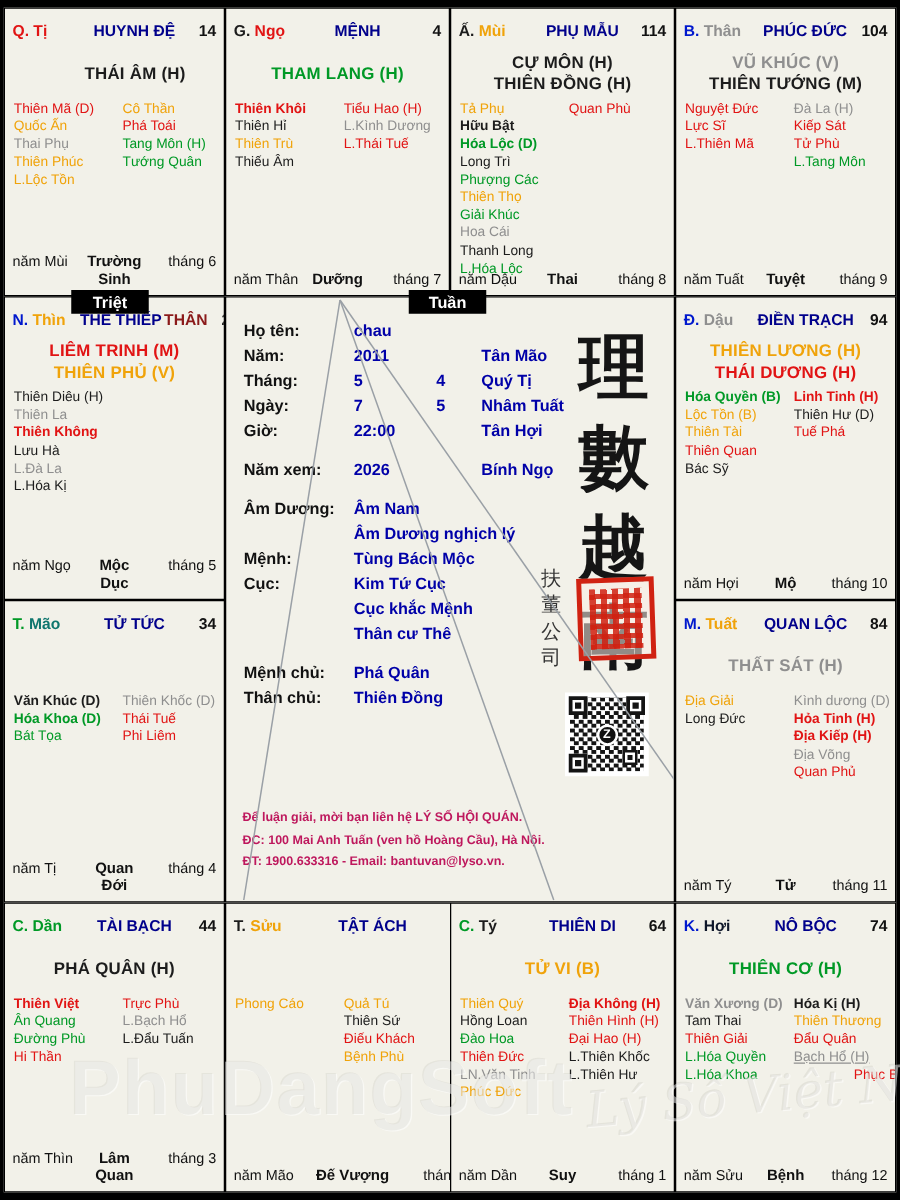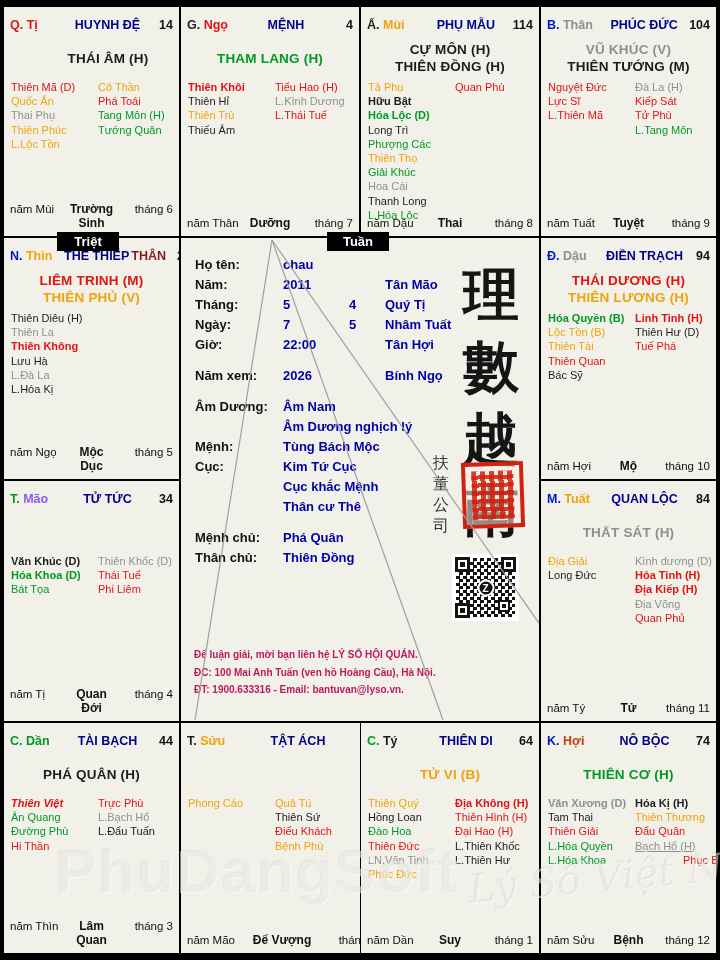--- a/index.html
+++ b/index.html
@@ -370,22 +370,22 @@
         <span class="thang">tháng 5</span>
       </div>
     </div>
     <div class="palace" style="left: 540px; top: 237px; width: 177px; height: 243px;">
       <div class="phead">
         <span class="canchi"><span style="color: rgb(0, 24, 205);">Đ.</span><span style="color: rgb(143, 143, 143);"> Dậu</span></span>
         <span class="pname">ĐIỀN TRẠCH</span>
         <span class="pnum">94</span>
       </div>
       <div class="mains">
+        <div class="mainstar" style="color: rgb(240, 163, 10);">THIÊN LƯƠNG (H)</div>
         <div class="mainstar" style="color: rgb(225, 20, 20);">THÁI DƯƠNG (H)</div>
-        <div class="mainstar" style="color: rgb(240, 163, 10);">THIÊN LƯƠNG (H)</div>
       </div>
       <div class="cols">
         <div class="colL">
           <div class="star" style="color: rgb(0, 153, 38); font-weight: bold;">Hóa Quyền (B)</div>
           <div class="star" style="color: rgb(240, 163, 10);">Lộc Tồn (B)</div>
           <div class="star" style="color: rgb(240, 163, 10);">Thiên Tài</div>
           <div class="star" style="color: rgb(225, 20, 20);">Thiên Quan</div>
           <div class="star" style="color: rgb(28, 28, 28);">Bác Sỹ</div>
         </div>
         <div class="colR">
@@ -395,21 +395,21 @@
         </div>
       </div>
       <div class="pfoot">
         <span class="nam">năm Hợi</span>
         <span class="van">Mộ</span>
         <span class="thang">tháng 10</span>
       </div>
     </div>
     <div class="palace" style="left: 3px; top: 480px; width: 177px; height: 242px;">
       <div class="phead">
-        <span class="canchi"><span style="color: rgb(0, 153, 38);">T.</span><span style="color: #8b5cf6;"> Mão</span></span>
+        <span class="canchi"><span style="color: rgb(0, 153, 38);">T.</span><span style="color: #0f766e;"> Mão</span></span>
         <span class="pname">TỬ TỨC</span>
         <span class="pnum">34</span>
       </div>
       <div class="mains"></div>
       <div class="cols">
         <div class="colL">
           <div class="star" style="color: rgb(28, 28, 28); font-weight: bold;">Văn Khúc (D)</div>
           <div class="star" style="color: rgb(0, 153, 38); font-weight: bold;">Hóa Khoa (D)</div>
           <div class="star" style="color: rgb(0, 153, 38);">Bát Tọa</div>
         </div>
@@ -457,21 +457,21 @@
       <div class="phead">
         <span class="canchi"><span style="color: rgb(0, 153, 38);">C.</span><span style="color: rgb(0, 153, 38);"> Dần</span></span>
         <span class="pname">TÀI BẠCH</span>
         <span class="pnum">44</span>
       </div>
       <div class="mains">
         <div class="mainstar" style="color: rgb(28, 28, 28);">PHÁ QUÂN (H)</div>
       </div>
       <div class="cols">
         <div class="colL">
-          <div class="star" style="color: rgb(225, 20, 20); font-weight: bold; font-style: italic;">Thiên Việt</div>
+          <div class="star" style="color: rgb(225, 20, 20); font-weight: bold;">Thiên Việt</div>
           <div class="star" style="color: rgb(0, 153, 38);">Ân Quang</div>
           <div class="star" style="color: rgb(0, 153, 38);">Đường Phù</div>
           <div class="star" style="color: rgb(225, 20, 20);">Hi Thần</div>
         </div>
         <div class="colR">
           <div class="star" style="color: rgb(225, 20, 20);">Trực Phù</div>
           <div class="star" style="color: rgb(143, 143, 143);">L.Bạch Hổ</div>
           <div class="star" style="color: rgb(28, 28, 28);">L.Đẩu Tuấn</div>
         </div>
       </div>
@@ -532,21 +532,21 @@
         </div>
       </div>
       <div class="pfoot">
         <span class="nam">năm Dần</span>
         <span class="van">Suy</span>
         <span class="thang">tháng 1</span>
       </div>
     </div>
     <div class="palace" style="left: 540px; top: 722px; width: 177px; height: 232px;">
       <div class="phead">
-        <span class="canchi"><span style="color: rgb(0, 24, 205);">K.</span><span style="color: #c2410c;"> Hợi</span></span>
+        <span class="canchi"><span style="color: rgb(0, 24, 205);">K.</span><span style="color: #0f172a;"> Hợi</span></span>
         <span class="pname">NÔ BỘC</span>
         <span class="pnum">74</span>
       </div>
       <div class="mains">
         <div class="mainstar" style="color: rgb(0, 153, 38);">THIÊN CƠ (H)</div>
       </div>
       <div class="cols">
         <div class="colL">
           <div class="star" style="color: rgb(143, 143, 143); font-weight: bold;">Văn Xương (D)</div>
           <div class="star" style="color: rgb(28, 28, 28);">Tam Thai</div>

